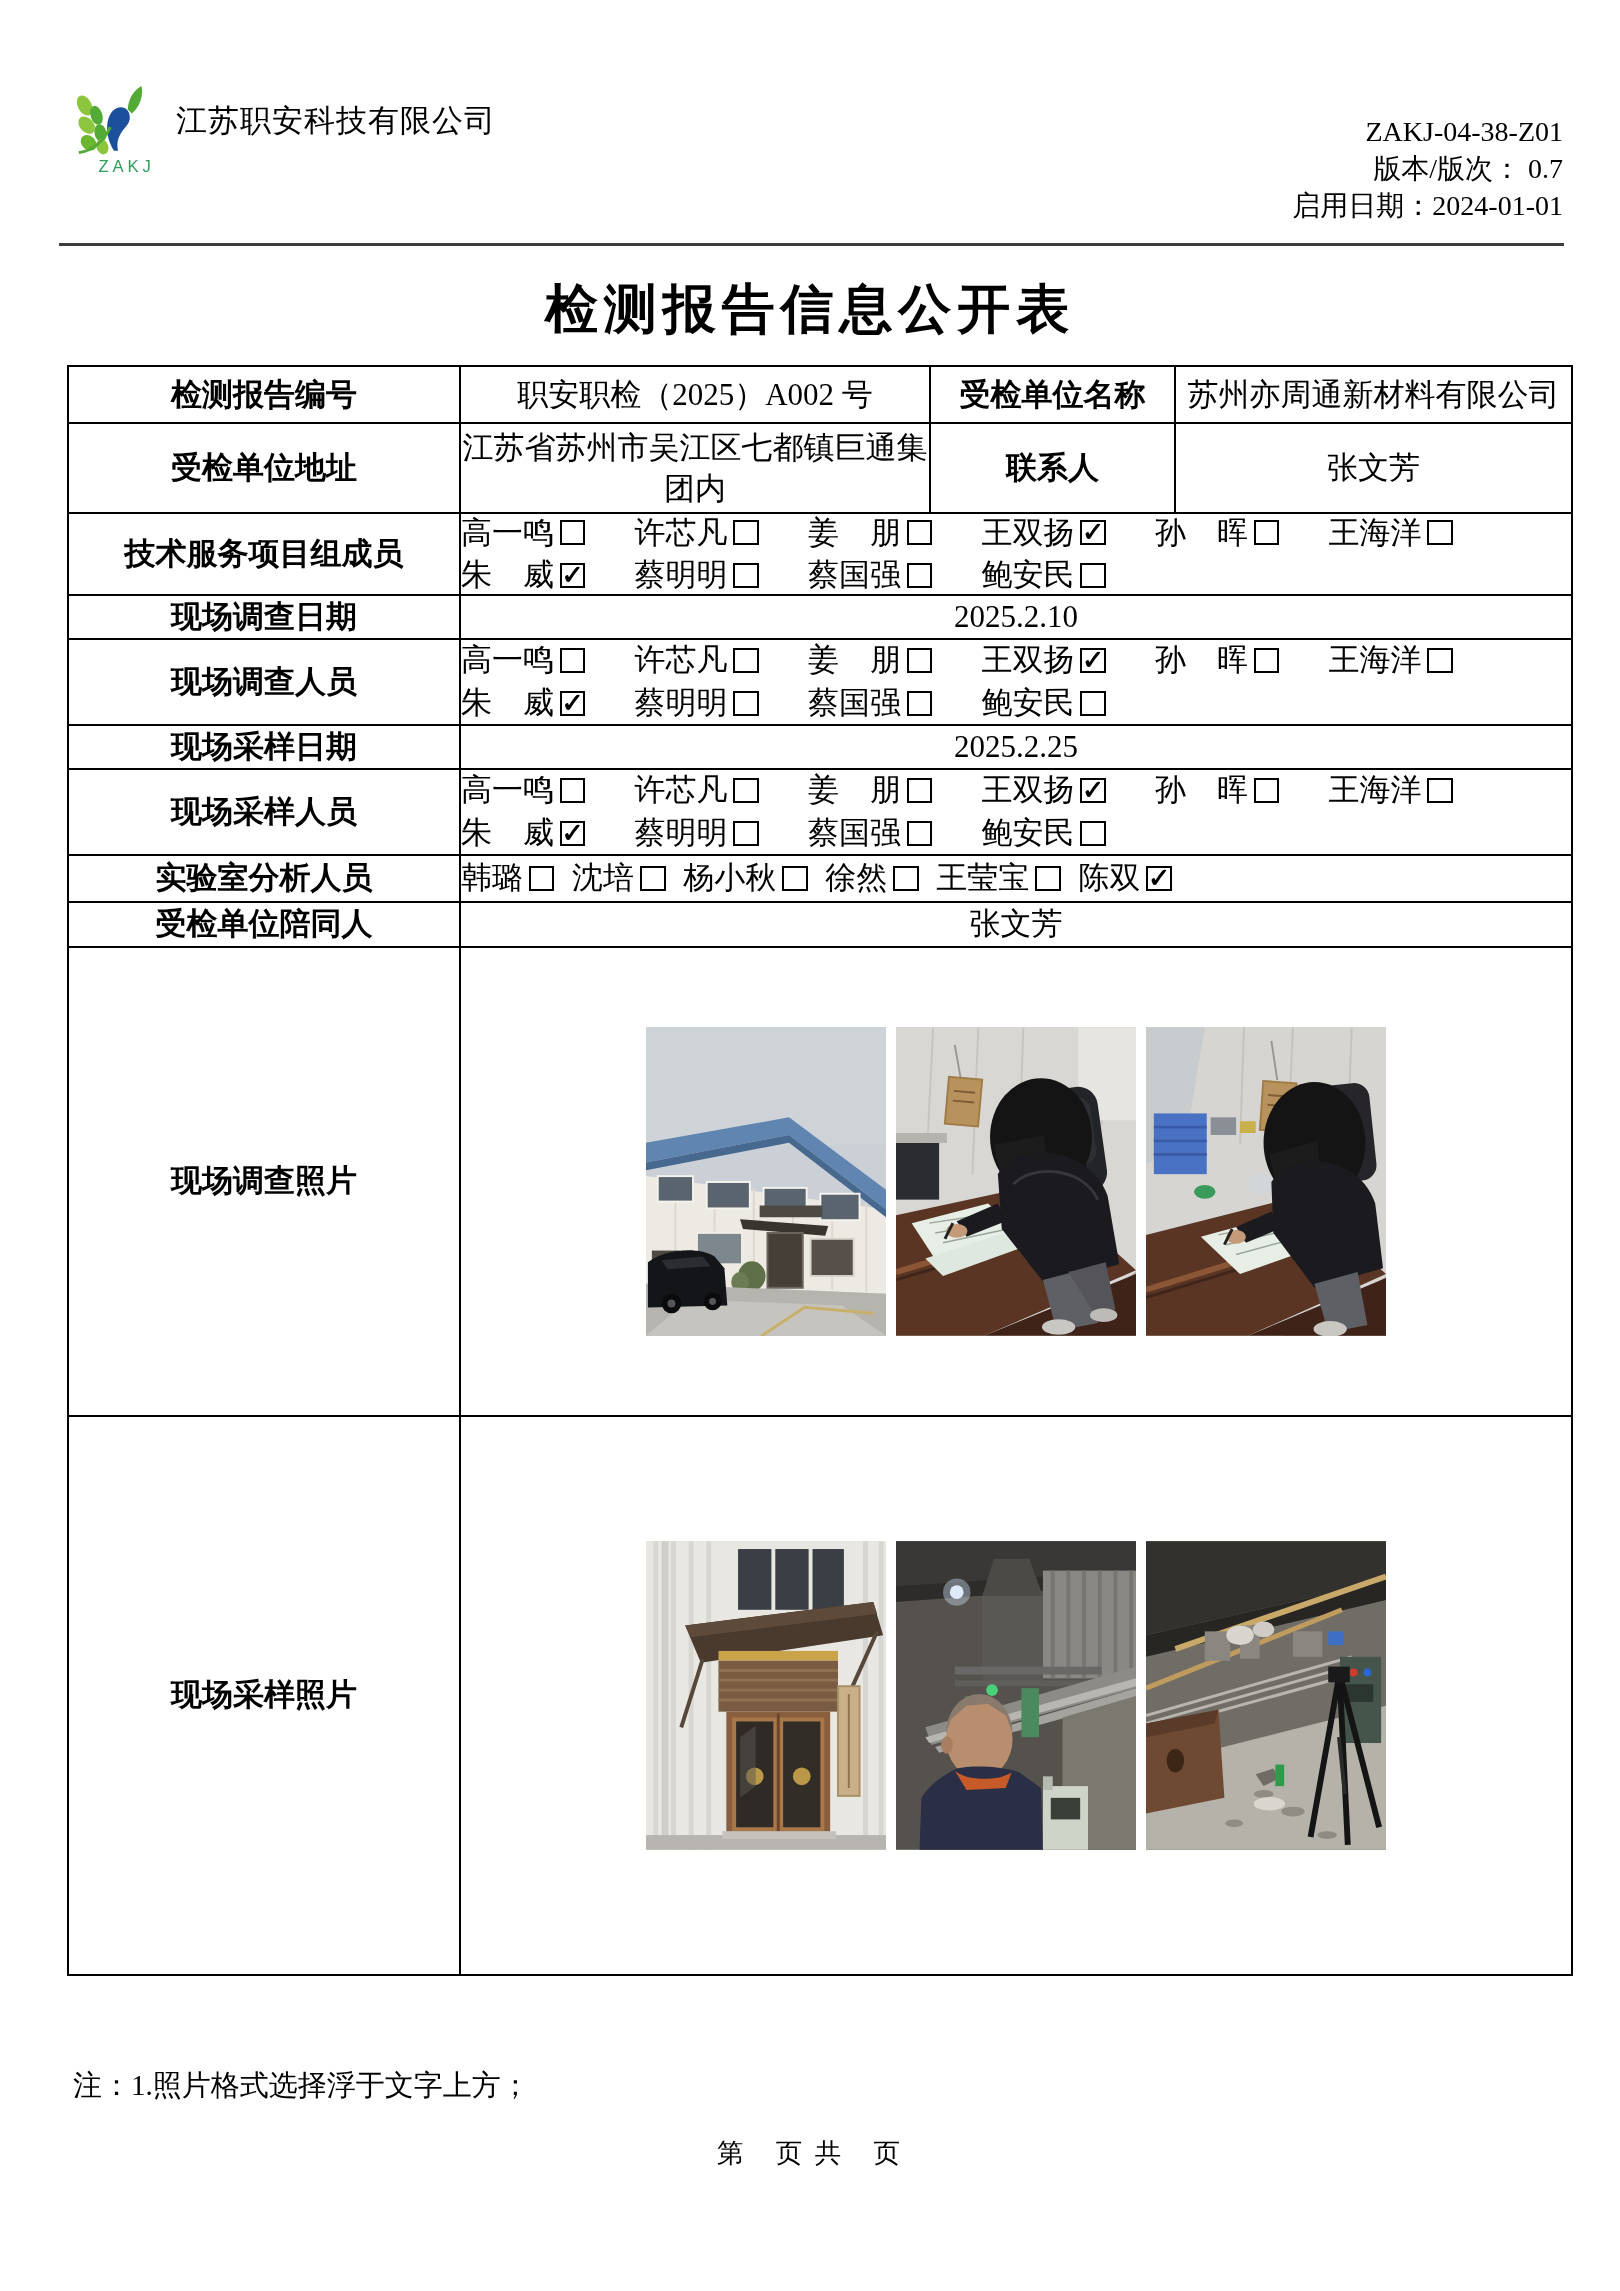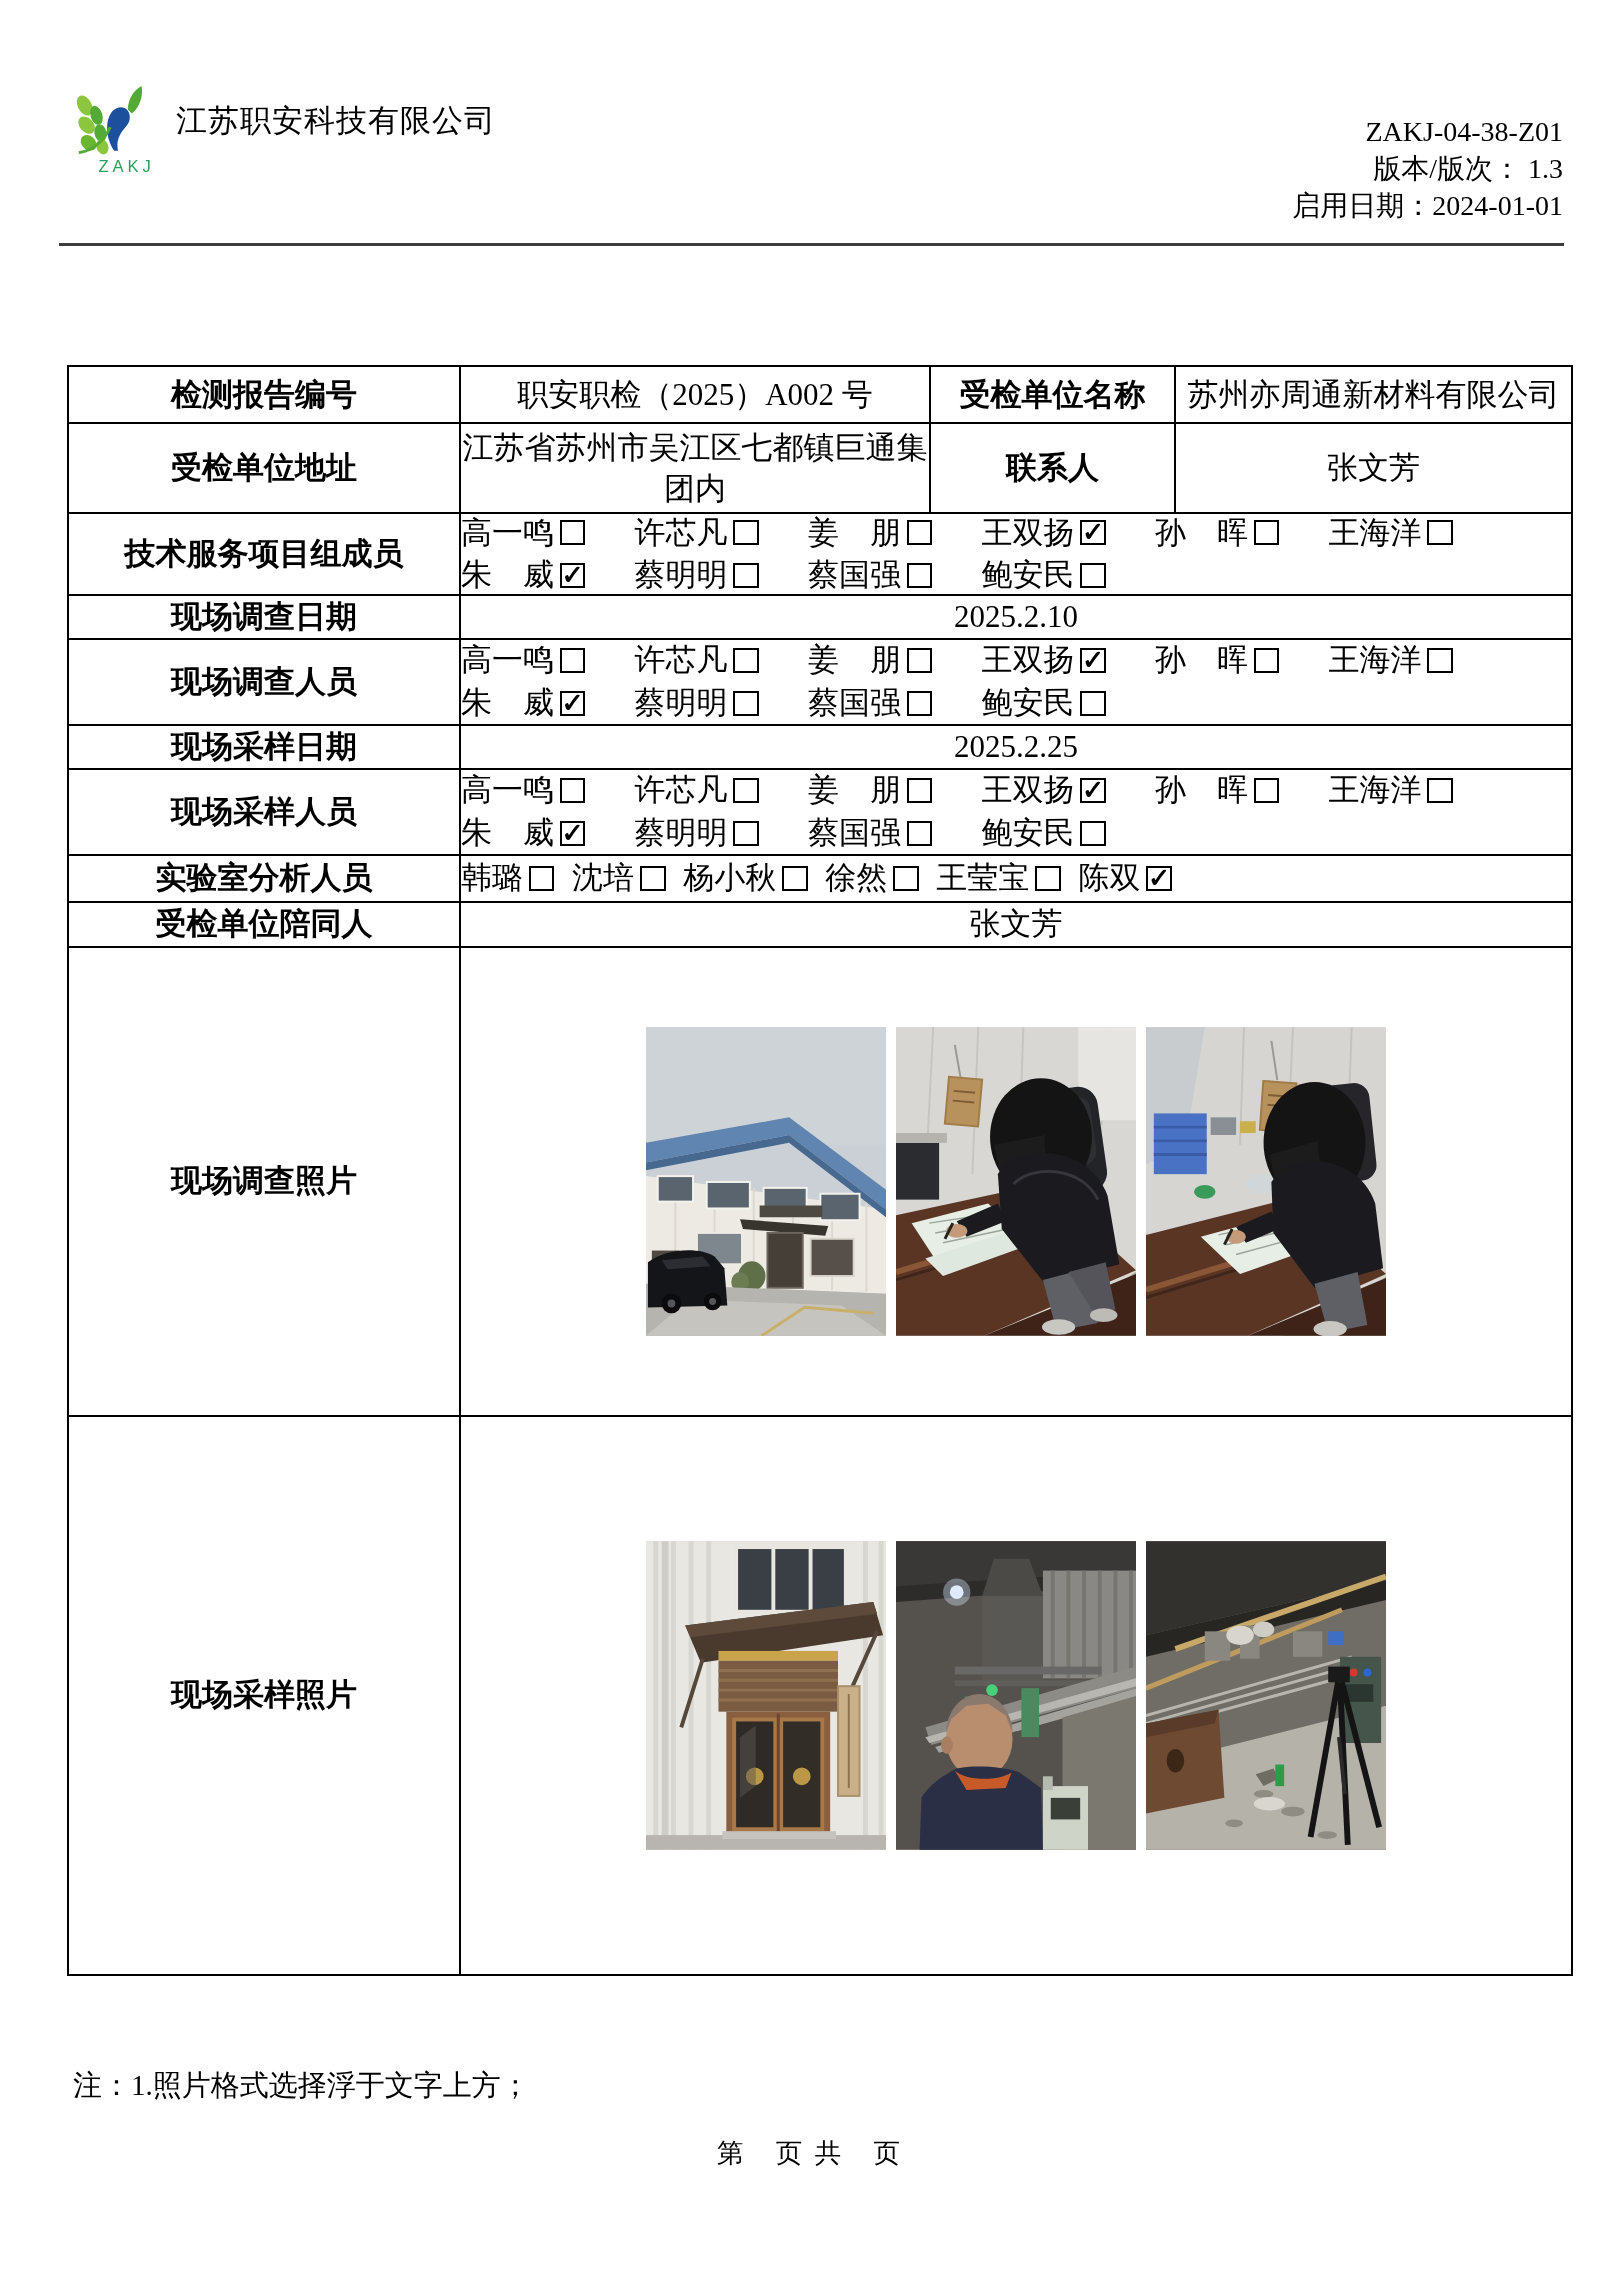--- a/index.html
+++ b/index.html
@@ -64,25 +64,26 @@
         <ellipse cx="20" cy="62" rx="7" ry="9" transform="rotate(-48 20 62)" fill="#6ab62f"></ellipse>
         <ellipse cx="34" cy="66" rx="6" ry="8" transform="rotate(-20 34 66)" fill="#8cc63f"></ellipse>
       </g>
       <path d="M10,72 C24,70 36,60 42,46" stroke="#53ab35" stroke-width="3" fill="none"></path>
       <text x="30" y="92" font-size="17" letter-spacing="4" fill="#2e9e5b" font-family="Liberation Sans, sans-serif">ZAKJ</text>
     </svg>
   </div>
   <div class="company-name">江苏职安科技有限公司</div>
   <div class="doc-meta">
     <div>ZAKJ-04-38-Z01</div>
-    <div><span>版本/版次：</span> <span>1.3</span></div>
+    <div><span>版本/版次：</span> <span>0.7</span></div>
     <div><span>启用日期：</span><span>2024-01-01</span></div>
   </div>
   <div class="header-rule"></div>
 
+  <div class="doc-title">检测报告信息公开表</div>
 
   <table class="doc-table">
     <colgroup>
         <col style="width:392px">
         <col style="width:470px">
         <col style="width:245px">
         <col style="width:397px">
       </colgroup>
     <tbody>
         <tr class="r1">

